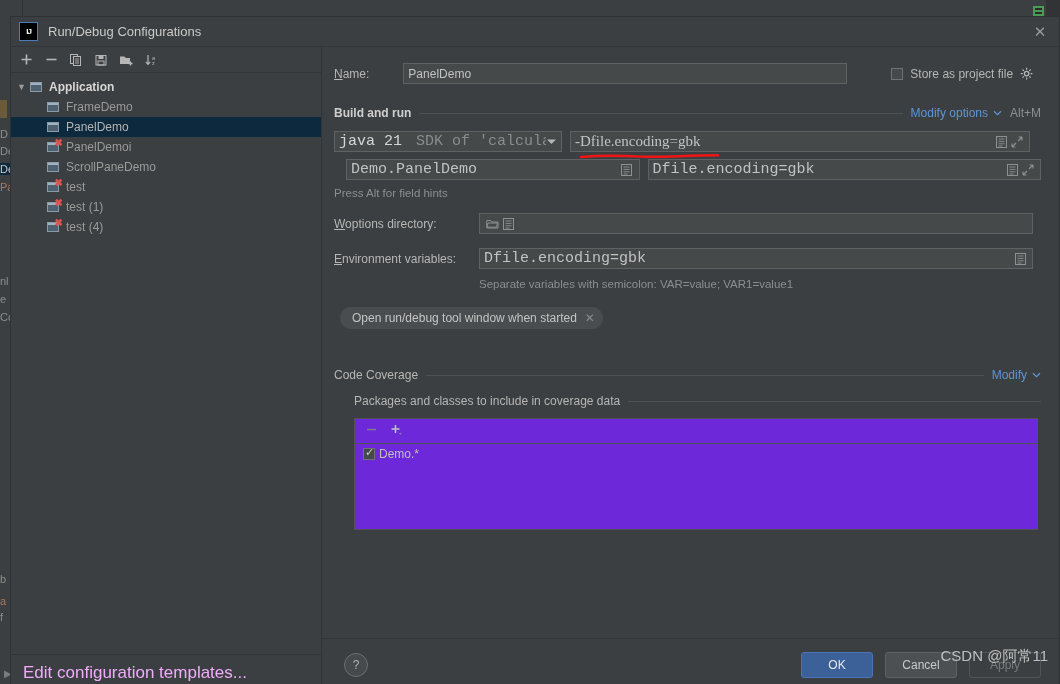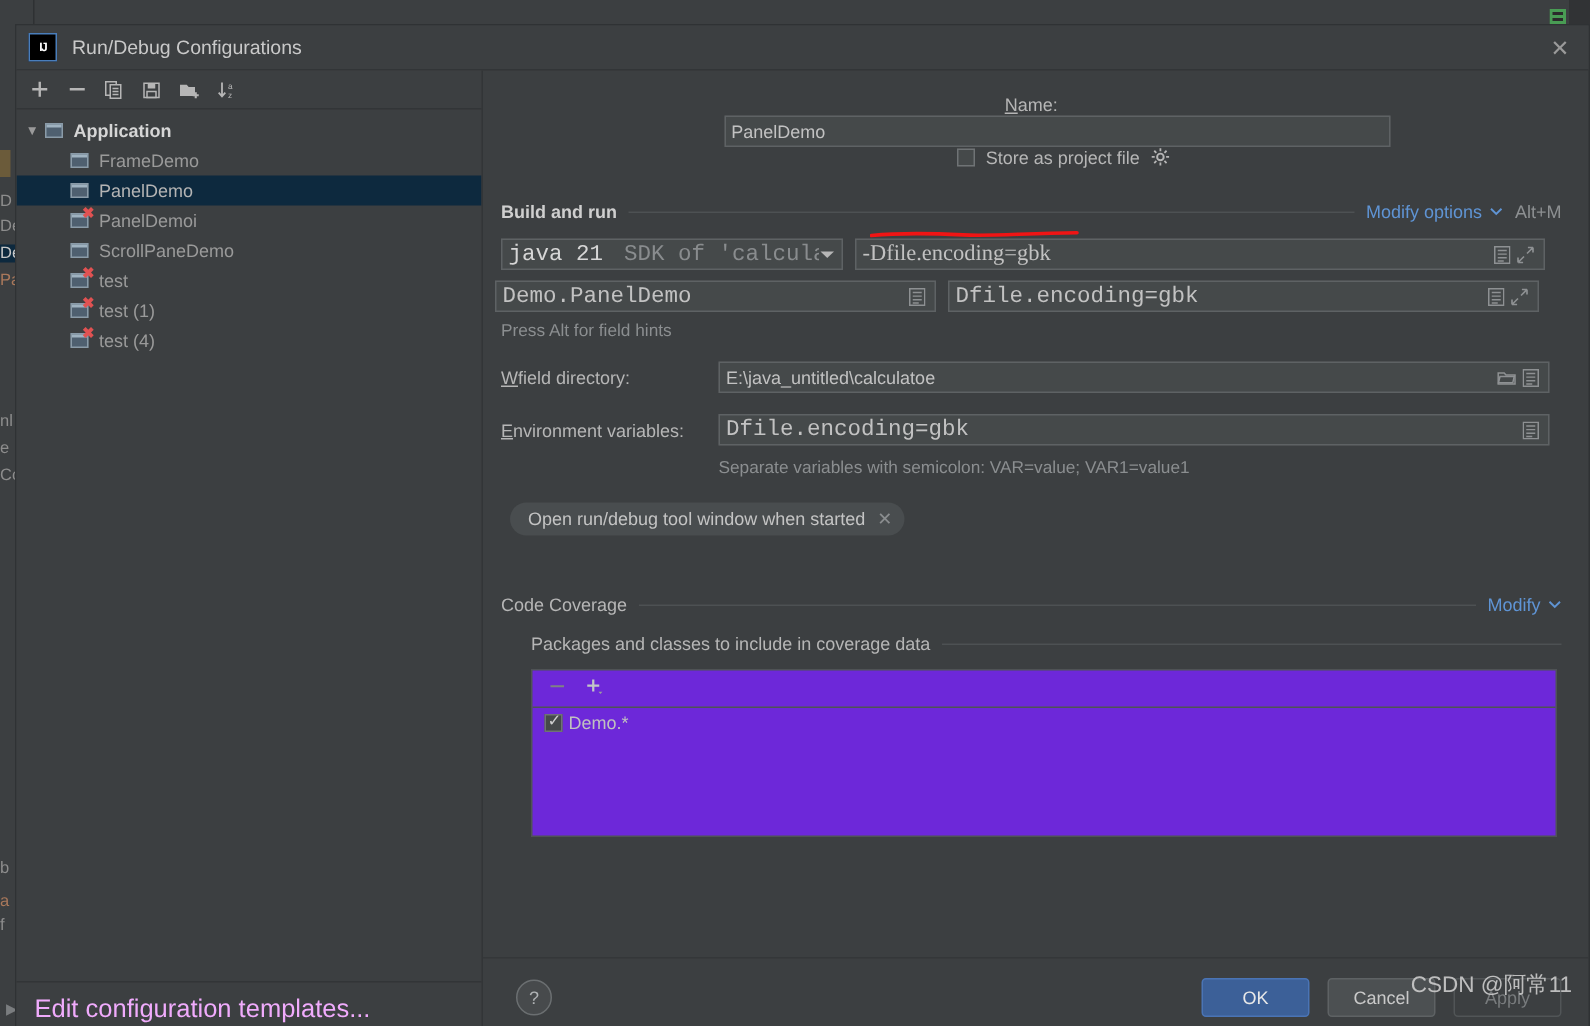--- a/index.html
+++ b/index.html
@@ -298,21 +298,21 @@
         </div>
 
       <div id="left-footer">
         <span id="edit-templates">Edit configuration templates...</span>
       </div>
     </div>
 
     <div id="right-panel">
       <div id="right-content">
 
-        <div class="row" style="margin-left:6px;flex-direction:column;">
+        <div class="row" style="margin-left:6px;">
           <span class="lbl">
             <span class="und">N</span><span>ame:</span>
           </span>
           <div class="field" style="margin-left:34px;width:444px;">
             <span class="ftxt">PanelDemo</span>
           </div>
           <div style="display:flex;align-items:center;gap:7px;margin-left:44px;">
             <span class="cb"></span>
             <span class="lbl">Store as project file</span>
             <svg width="14" height="14" viewBox="0 0 14 14">
@@ -351,21 +351,21 @@
                 </svg>
             </span>
             <span class="fico">
               <svg width="12" height="12" viewBox="0 0 12 12">
                   <path d="M11 1L7 5M11 1v3.4M11 1H7.6M1 11l4-4M1 11V7.6M1 11h3.4" stroke="#8e9193" stroke-width="1.1" fill="none"></path>
                 </svg>
             </span>
           </div>
         </div>
 
-        <div class="row" style="margin-left:2px;margin-top:7px;">
+        <div class="row" style="margin-left:18px;margin-top:7px;">
           <div class="field mono" style="width:294px;">
             <span class="ftxt">Demo.PanelDemo</span>
             <span class="fico">
               <svg width="11" height="12" viewBox="0 0 11 12">
                   <rect x=".5" y=".5" width="10" height="11" fill="none" stroke="#8e9193"></rect>
                   <path d="M2.5 3h6M2.5 5.4h6M2.5 7.8h6M2.5 10h4" stroke="#8e9193" stroke-width=".9"></path>
                 </svg>
             </span>
           </div>
           <div class="field mono" style="width:394px;margin-left:8px;">
@@ -381,24 +381,23 @@
                   <path d="M11 1L7 5M11 1v3.4M11 1H7.6M1 11l4-4M1 11V7.6M1 11h3.4" stroke="#8e9193" stroke-width="1.1" fill="none"></path>
                 </svg>
             </span>
           </div>
         </div>
 
         <div class="hintrow" style="margin-left:6px;margin-top:7px;">Press Alt for field hints</div>
 
         <div class="row" style="margin-left:6px;margin-top:14px;">
           <span class="lbl" style="width:140px;">
-            <span class="und">W</span><span>field directory:</span>
+            <span class="und">W</span><span>options directory:</span>
           </span>
           <div class="field" style="width:554px;margin-left:5px;">
-            <span class="ftxt">E:\java_untitled\calculatoe</span>
             <span class="fico">
               <svg width="13" height="12" viewBox="0 0 13 12">
                   <path d="M.8 2.6h4l1.2 1.4H12v6H.8z" fill="none" stroke="#8e9193"></path>
                   <path d="M2 5h9.5l-1 4.2H1z" fill="none" stroke="#8e9193"></path>
                 </svg>
             </span>
             <span class="fico">
               <svg width="11" height="12" viewBox="0 0 11 12">
                   <rect x=".5" y=".5" width="10" height="11" fill="none" stroke="#8e9193"></rect>
                   <path d="M2.5 3h6M2.5 5.4h6M2.5 7.8h6M2.5 10h4" stroke="#8e9193" stroke-width=".9"></path>

